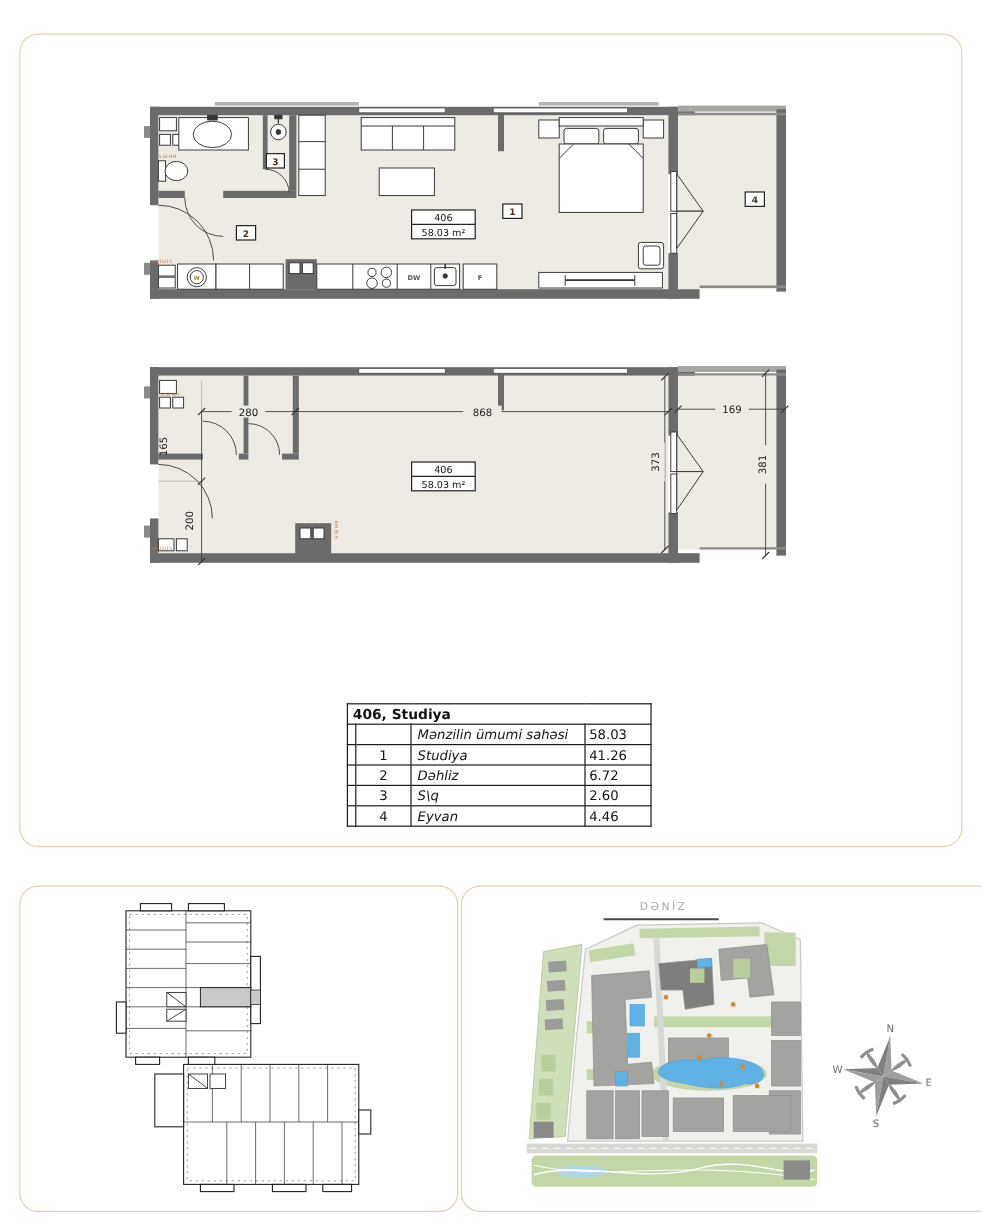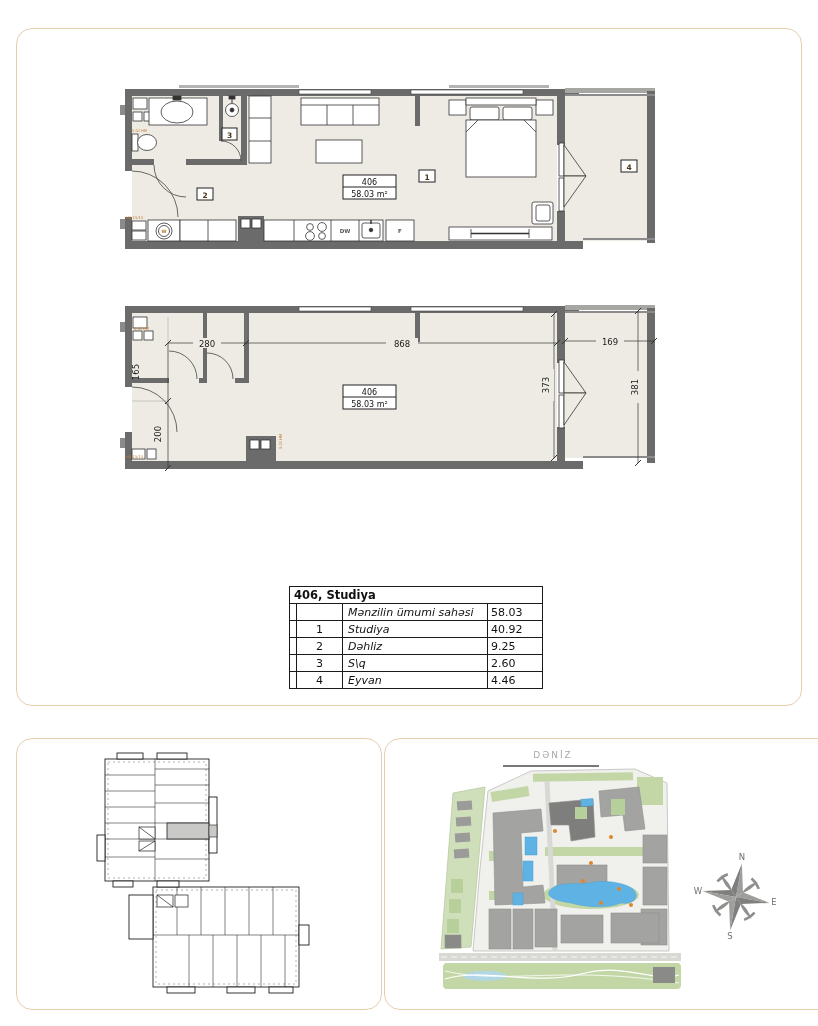--- a/index.html
+++ b/index.html
@@ -279,27 +279,27 @@
       <tr>
         <td class="c0"></td>
         <td class="cnum"></td>
         <td class="clab">Mənzilin ümumi sahəsi</td>
         <td class="cval">58.03</td>
       </tr>
       <tr>
         <td class="c0"></td>
         <td class="cnum">1</td>
         <td class="clab">Studiya</td>
-        <td class="cval">40.92</td>
+        <td class="cval">41.26</td>
       </tr>
       <tr>
         <td class="c0"></td>
         <td class="cnum">2</td>
         <td class="clab">Dəhliz</td>
-        <td class="cval">9.25</td>
+        <td class="cval">6.72</td>
       </tr>
       <tr>
         <td class="c0"></td>
         <td class="cnum">3</td>
         <td class="clab">S\q</td>
         <td class="cval">2.60</td>
       </tr>
       <tr>
         <td class="c0"></td>
         <td class="cnum">4</td>

